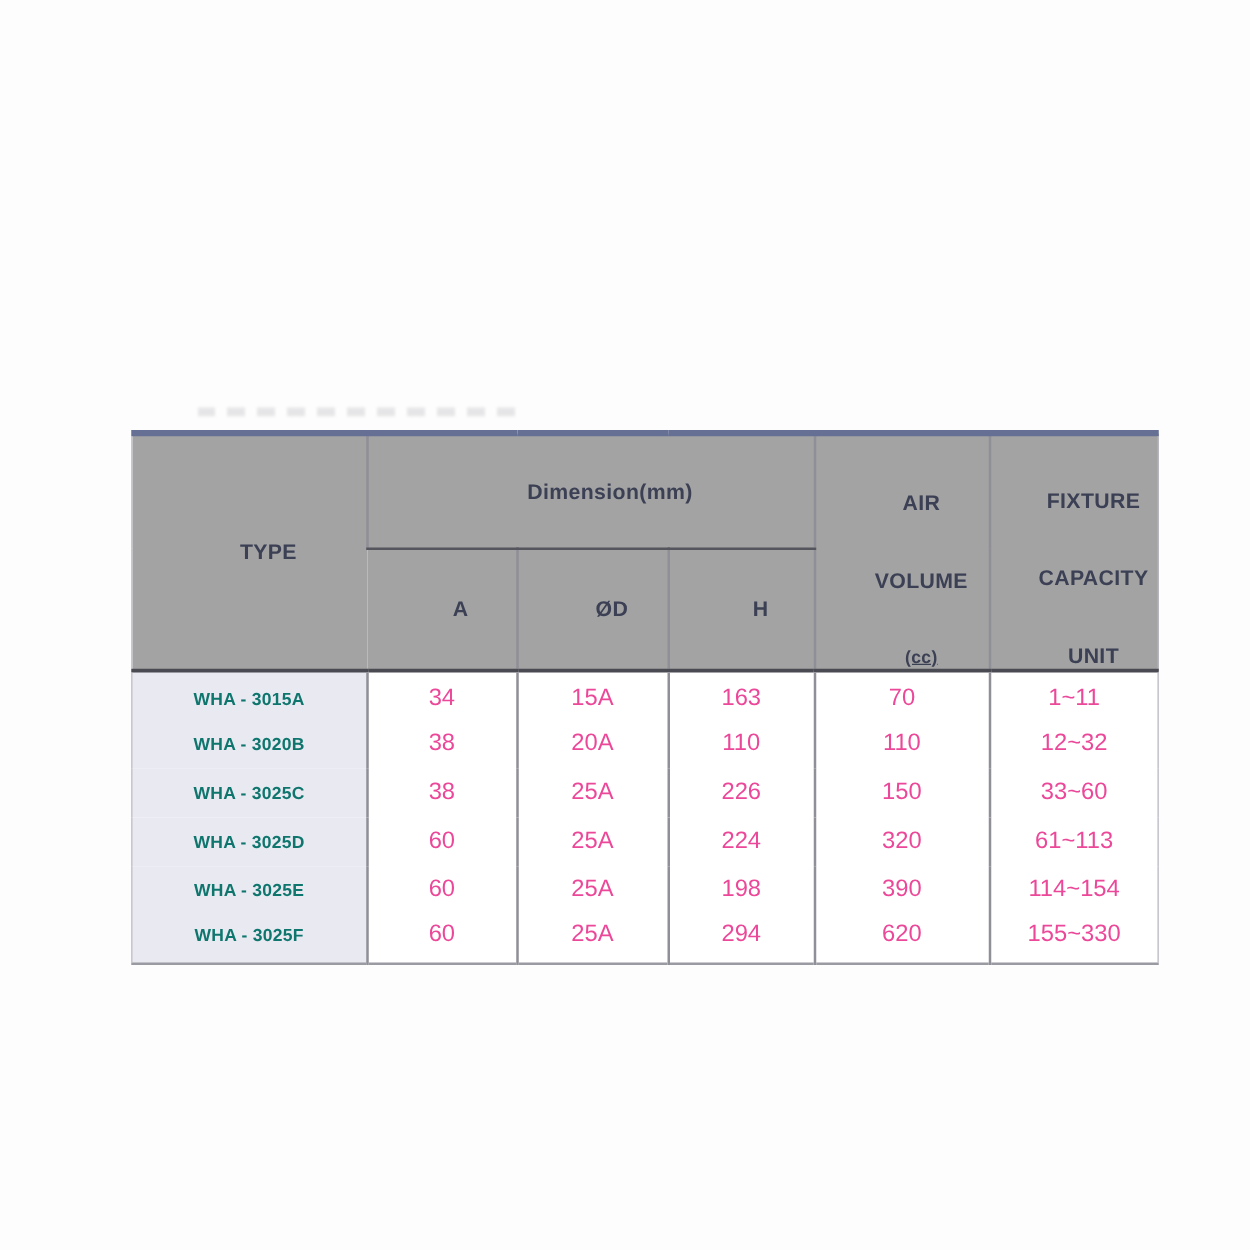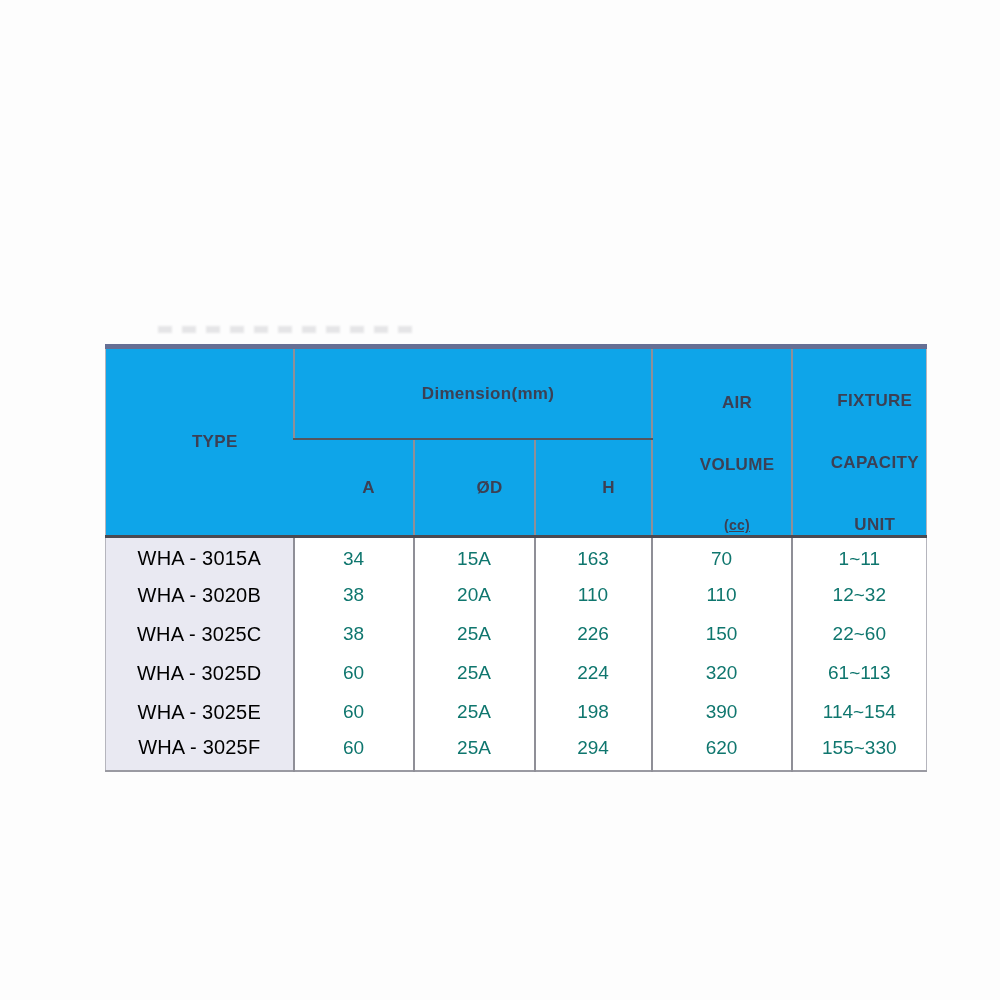--- a/index.html
+++ b/index.html
@@ -39,46 +39,46 @@
     border-left: 1px solid #b5b5bd;
     border-right: 1px solid #b5b5bd;
   }
   table.spec th, table.spec td {
     text-align: center;
     vertical-align: middle;
     border-left: 2px solid #8f8f97;
   }
   table.spec th:first-child, table.spec td:first-child { border-left: none; }
   thead th {
-    background: #0ea5e9;
+    background: #a3a3a3;
     color: #3c4054;
     font-size: 17px;
     font-weight: bold;
     letter-spacing: 0.3px;
     padding-left: 31px;
   }
   th.h-type, th.h-air, th.h-fixture, th.h-sub {
     border-bottom: 3px solid #4a4a52;
   }
   th.h-dim { border-bottom: 2px solid #55555d; height: 38px; }
   th.h-sub { height: 40px; }
   th.h-type { height: 78px; }
   .unit-small { display: block; font-size: 14px; font-weight: bold; margin-top: 1px; text-decoration: underline; }
   .hline { display: block; line-height: 1.18; margin-top: 42px; }
   tbody td {
     height: 39px;
     background: #ffffff;
-    color: #0f766e;
+    color: #ec4899;
     font-size: 19px;
   }
   tbody td.type-cell {
     background: #e9e9f2;
-    color: #000000;
-    font-weight: normal;
-    font-size: 20px;
+    color: #0f766e;
+    font-weight: bold;
+    font-size: 14px;
     letter-spacing: 0.2px;
   }
   tbody tr:first-child td { padding-top: 4px; }
   tbody tr:last-child td { padding-bottom: 6px; }
 </style>
 </head>
 <body>
 
 <div class="canvas">
 
@@ -130,21 +130,21 @@
         <td>110</td>
         <td>110</td>
         <td>12~32</td>
       </tr>
       <tr>
         <td class="type-cell">WHA - 3025C</td>
         <td>38</td>
         <td>25A</td>
         <td>226</td>
         <td>150</td>
-        <td>22~60</td>
+        <td>33~60</td>
       </tr>
       <tr>
         <td class="type-cell">WHA - 3025D</td>
         <td>60</td>
         <td>25A</td>
         <td>224</td>
         <td>320</td>
         <td>61~113</td>
       </tr>
       <tr>

